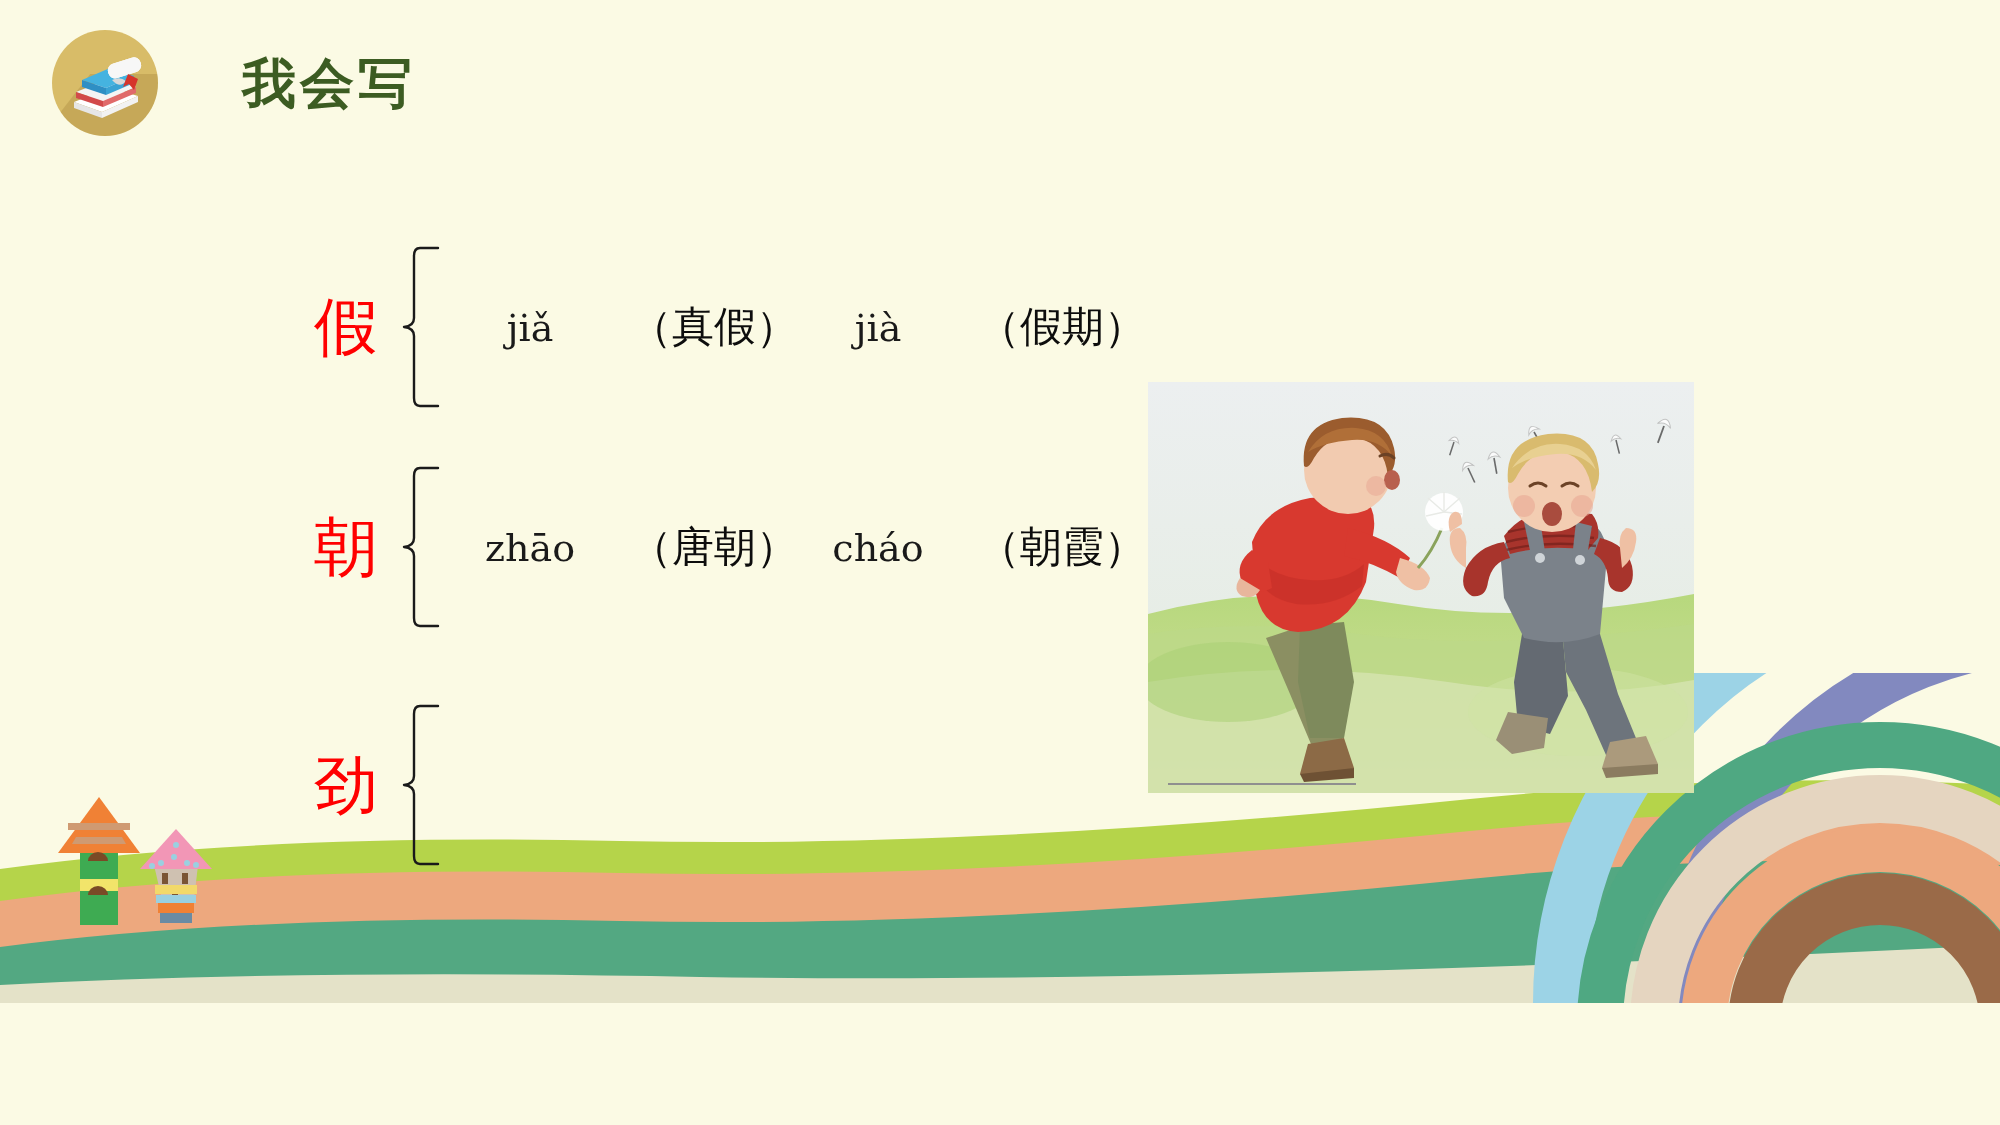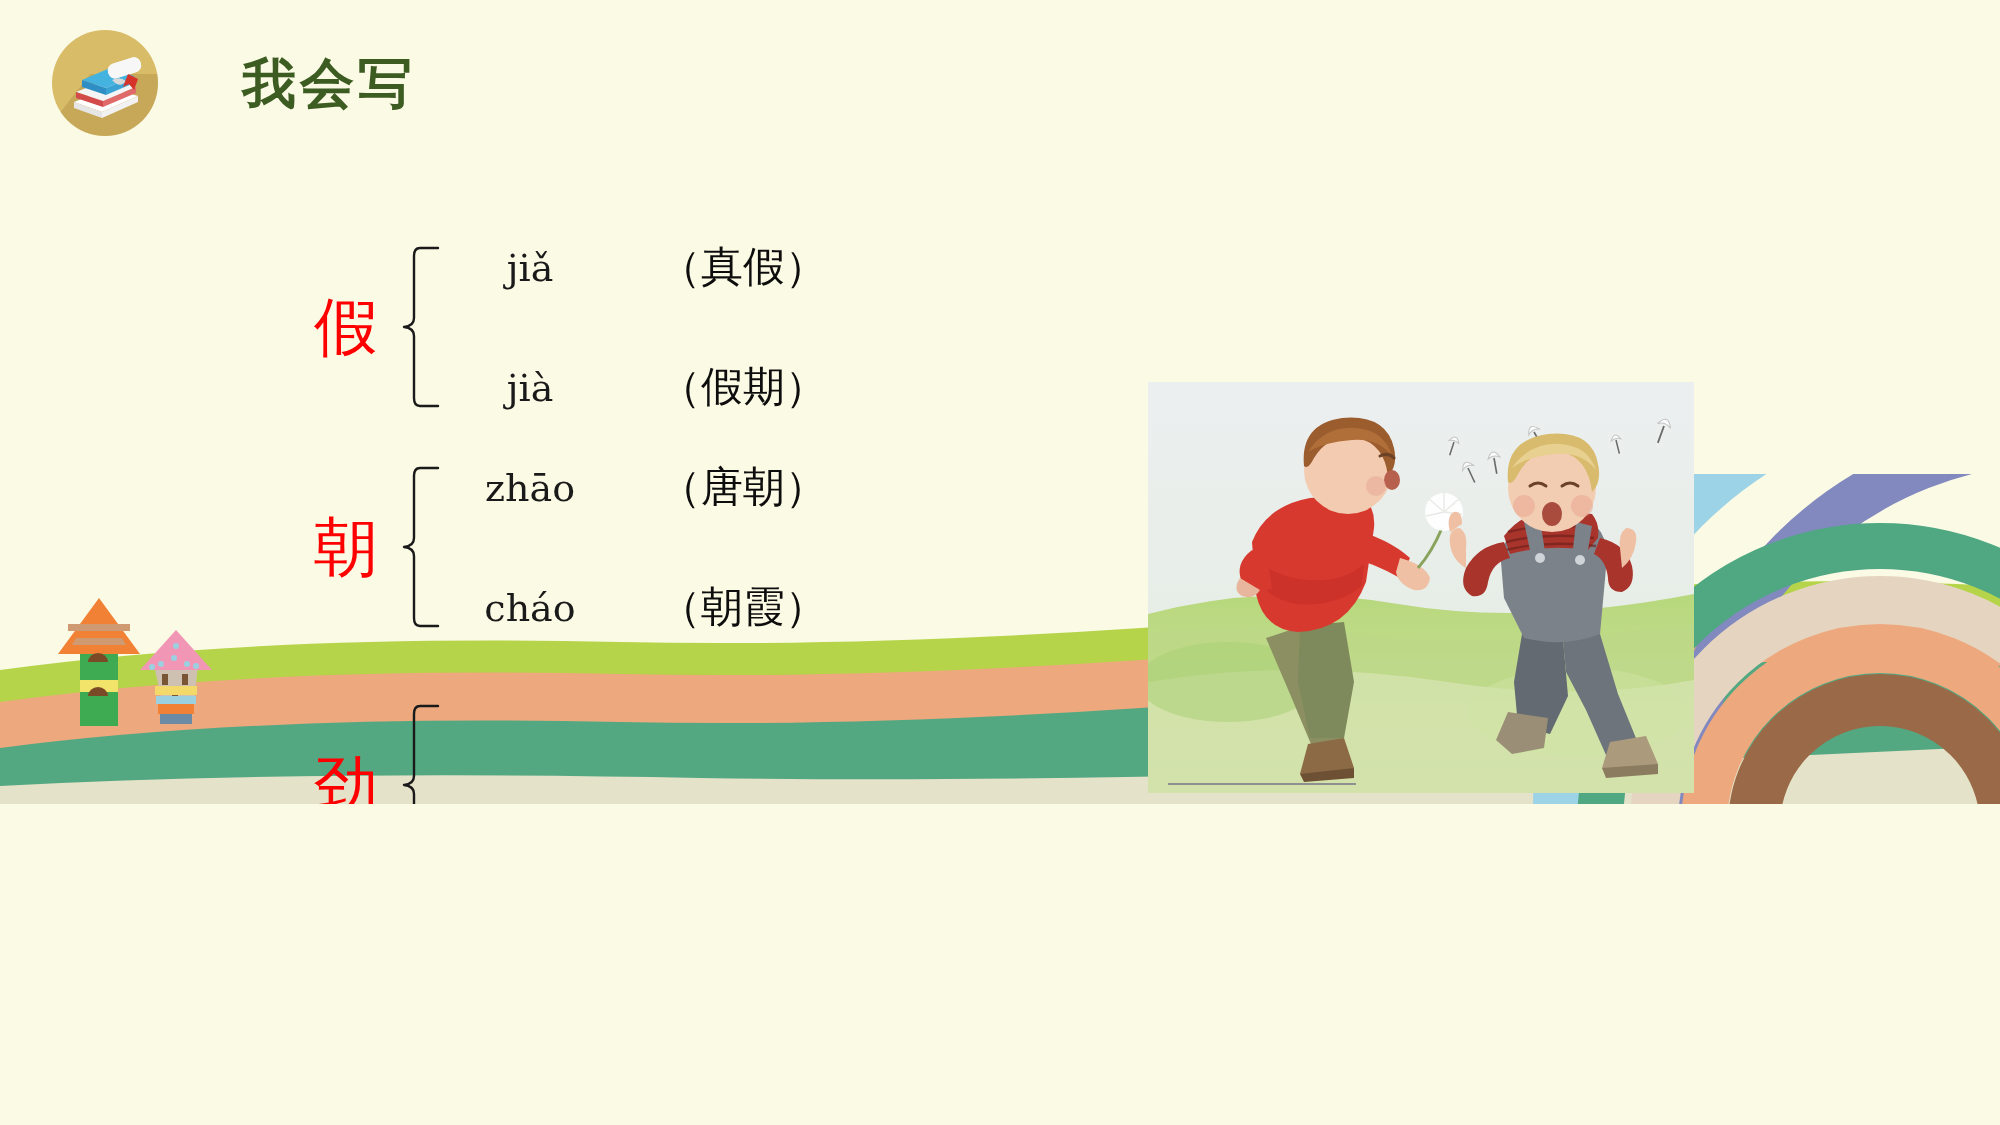--- a/index.html
+++ b/index.html
@@ -6,21 +6,21 @@
 
   html, body {
     width:2000px; height:1125px;
     overflow:hidden;
     background:#fbfae4;
     font-family:"Liberation Sans", sans-serif;
   }
 
   #slide {
     position:relative;
-    width:2000px; height:804px;
+    width:2000px; height:1003px;
     background:#fbfae4;
     overflow:hidden;
   }
 
   
   #header {
     position:absolute;
     left:52px; top:30px;
     display:flex; align-items:center;
     gap:84px;
@@ -82,25 +82,26 @@
   .brace {
     width:44px; height:170px;
     flex:none;
     margin-left:4px;
     margin-right:10px;
   }
   .brace svg { display:block; }
 
   .readings {
     display:flex;
-    flex-direction:column;
+    flex-direction:row;
     justify-content:space-between;
     height:170px;
     padding:4px 0;
     flex:1;
+    align-items:center;
   }
 
   .reading-row {
     display:flex;
     align-items:baseline;
   }
 
   .pinyin {
     font-family:"DejaVu Serif", serif;
     font-size:38px;
@@ -108,21 +109,21 @@
     line-height:1;
     min-width:160px;
     text-align:center;
   }
 
   .word {
     font-family:"DejaVu Sans", sans-serif;
     font-size:42px;
     color:#0d0d0d;
     line-height:1;
-    margin-left:49px;
+    margin-left:20px;
     white-space:nowrap;
   }
 
   
   #illustration {
     position:absolute;
     left:1148px; top:382px;
     width:546px; height:411px;
     background:#eef2f1;
     overflow:hidden;

